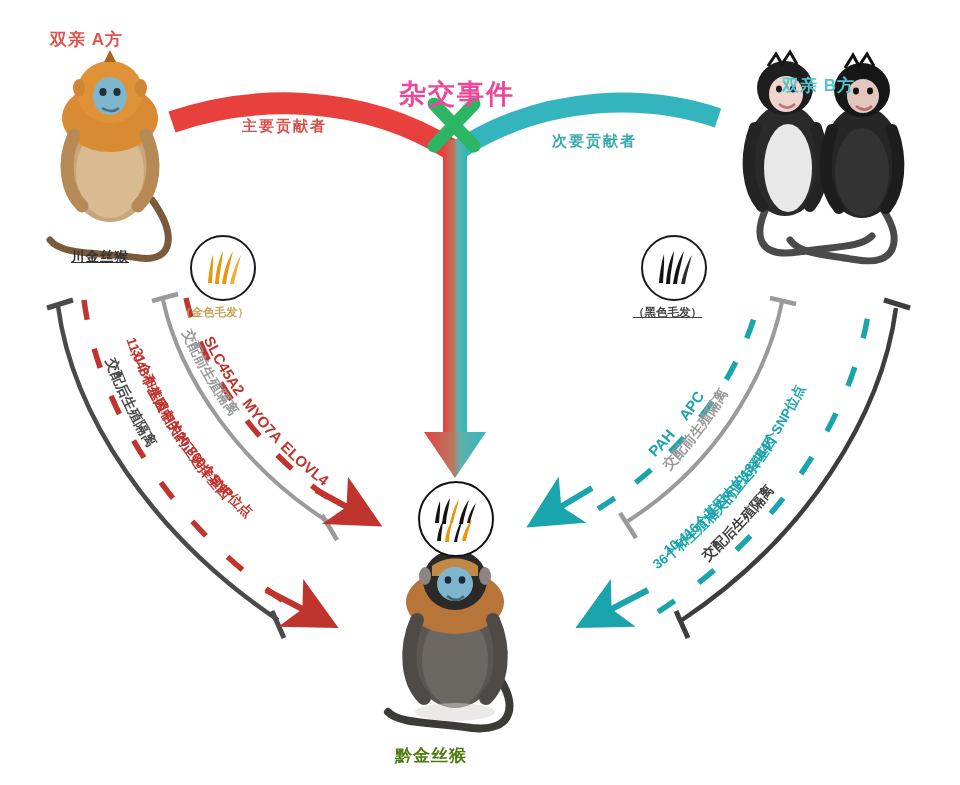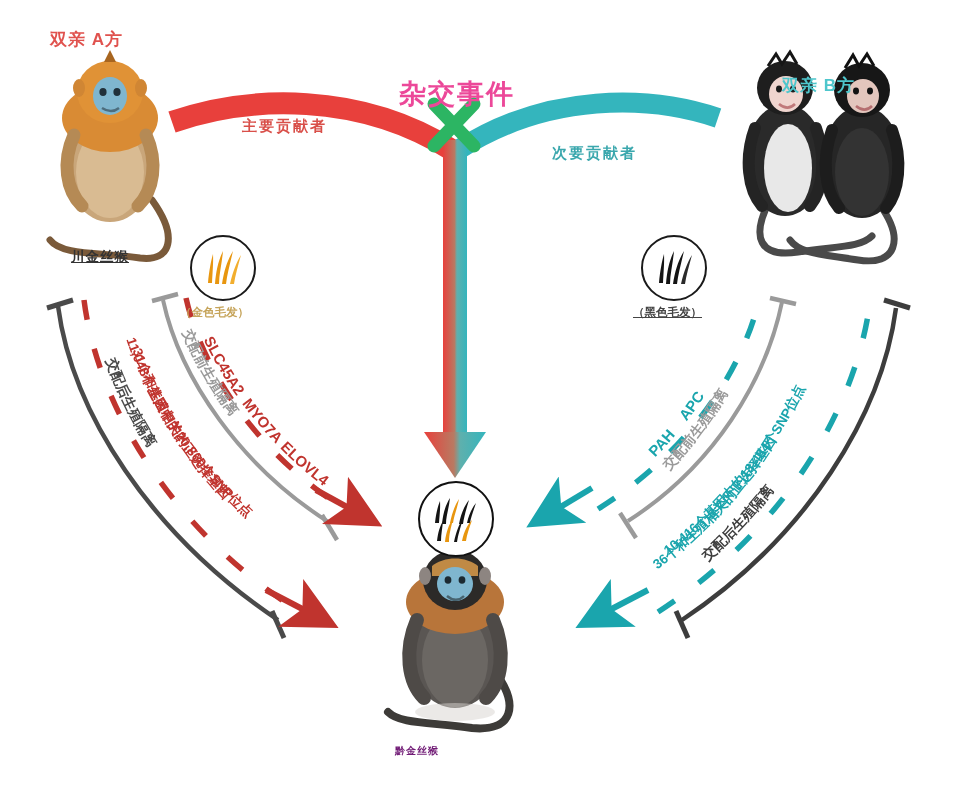--- a/index.html
+++ b/index.html
@@ -7,21 +7,21 @@
   #stage{position:relative;width:960px;height:785px;background:#fff;}
   svg{position:absolute;left:0;top:0;width:960px;height:785px;overflow:visible;}
 
   .lbl{position:absolute;white-space:nowrap;font-weight:bold;}
   .lbl-parentA{left:50px;top:28px;font-size:17px;color:#e0524e;letter-spacing:1px;}
   .lbl-parentB{left:782px;top:26px;font-size:17px;color:#4ec6cc;letter-spacing:1px;margin-top:48px;}
   .lbl-event{left:399px;top:76px;font-size:27px;color:#ec4899;letter-spacing:2px;}
 
   .lbl-speciesA{left:71px;top:248px;font-size:13.5px;color:#333;font-weight:bold;letter-spacing:1px;text-decoration:underline;}
   .lbl-speciesB{left:740px;top:246px;font-size:14px;color:#222;font-weight:bold;text-align:center;line-height:21px;letter-spacing:1px;}
-  .lbl-child{left:395px;top:744px;font-size:10px;color:#701a75;font-weight:bold;letter-spacing:1px;}
+  .lbl-child{left:395px;top:744px;font-size:17px;color:#4d7c0f;font-weight:bold;letter-spacing:1px;}
 
   .lbl-gold-hair{left:180px;top:305px;font-size:11.5px;color:#c6a45a;font-weight:bold;}
   .lbl-black-hair{left:633px;top:305px;font-size:11.5px;color:#444;font-weight:bold;text-decoration:underline;}
 
   .circ-icon{position:absolute;width:62px;height:62px;border-radius:50%;border:2.5px solid #1a1a1a;background:#fff;}
   .circ-gold{left:190px;top:235px;}
   .circ-black{left:641px;top:235px;}
   .circ-mix{left:418px;top:481px;width:72px;height:72px;border:2.5px solid #111;}
 </style>
 </head>
@@ -266,20 +266,20 @@
       <path d="M34,59 C36,49 39,41 43,36 C40,46 38,52 37,59 Z" fill="#141414"></path>
       <path d="M42,58 C44,48 48,41 52,37 C49,46 47,51 46,58 Z" fill="#e8960f"></path>
     </svg>
   </div>
 
   <div class="lbl lbl-parentA">双亲 A方</div>
   <div class="lbl lbl-parentB">双亲 B方</div>
   <div class="lbl lbl-event">杂交事件</div>
 
   <div class="lbl" style="left:242px;top:117px;font-size:15px;color:#d94f49;letter-spacing:2px;">主要贡献者</div>
-  <div class="lbl" style="left:552px;top:144px;font-size:15px;color:#3aa7ad;letter-spacing:2px;">次要贡献者</div>
+  <div class="lbl" style="left:552px;top:132px;font-size:15px;color:#3aa7ad;letter-spacing:2px;">次要贡献者</div>
 
   <div class="lbl lbl-speciesA">川金丝猴</div>
 
 
   <div class="lbl lbl-child">黔金丝猴</div>
 
 </div>
 
 </body></html>

